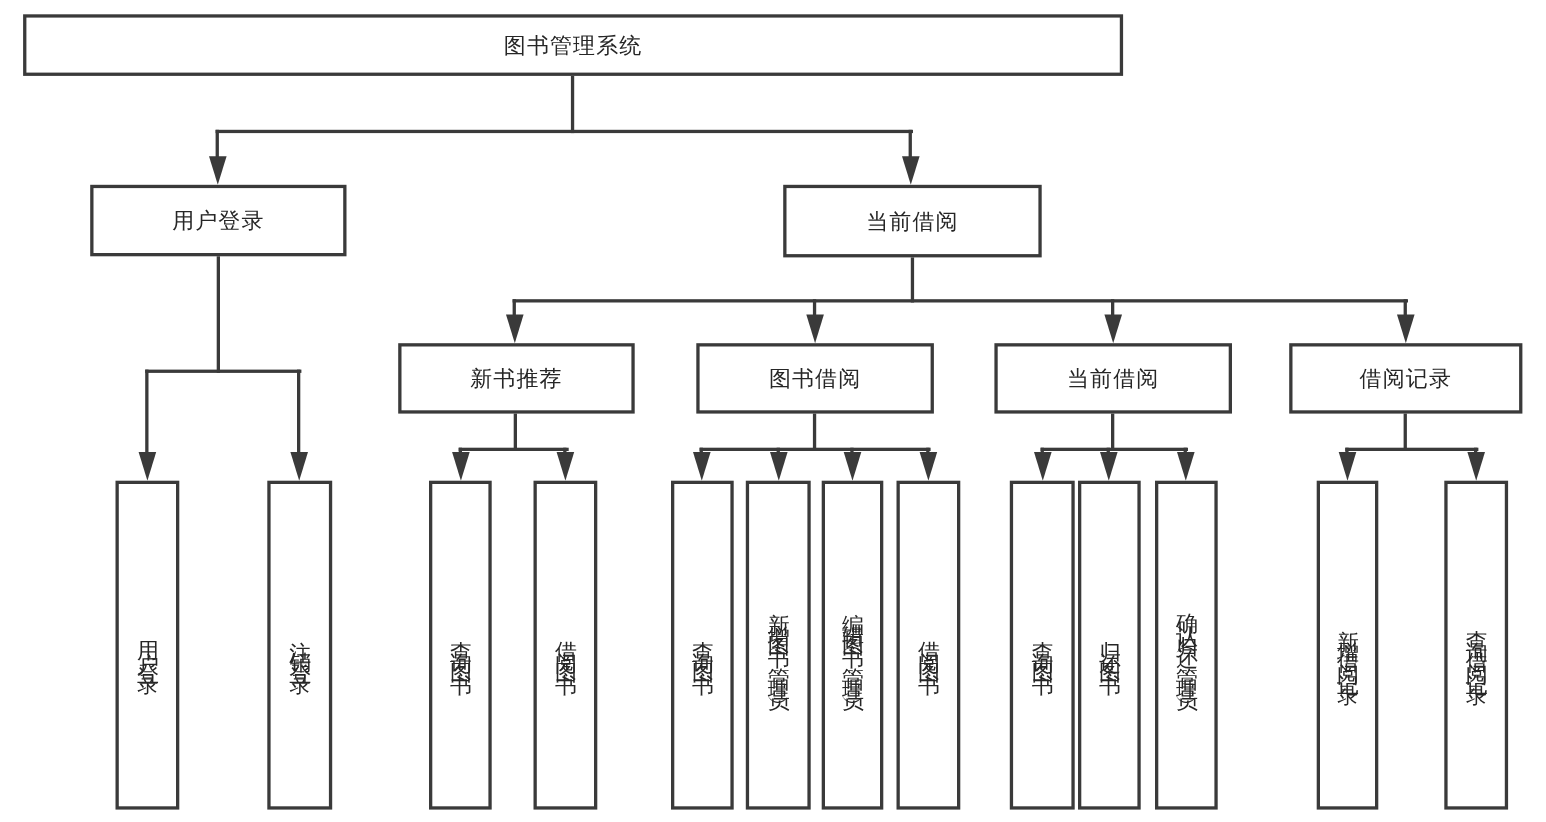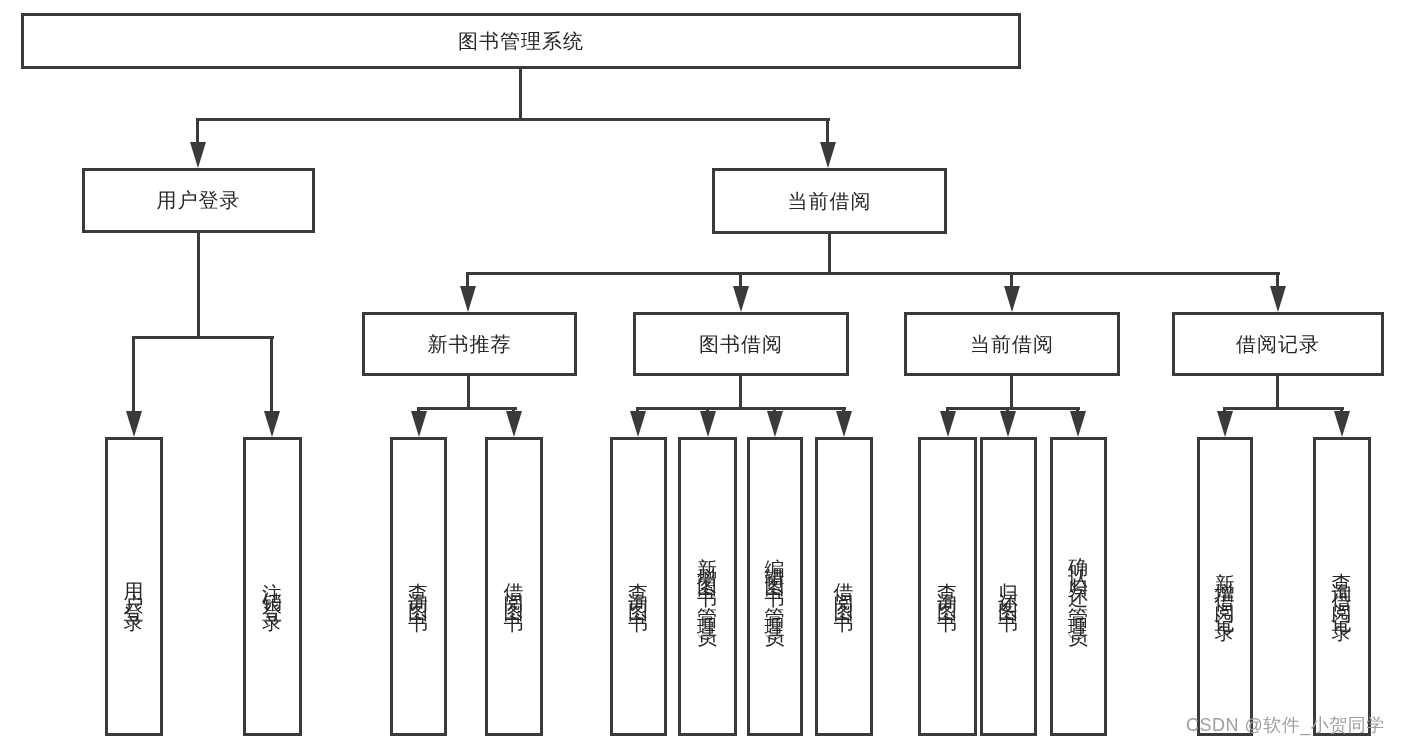--- a/index.html
+++ b/index.html
@@ -197,15 +197,14 @@
     <span class="vtext">确认归还（管理员）</span>
   </div>
 
   <div class="vbox" style="left:1197px; top:437px; width:56px; height:299px;">
     <span class="vtext">新增借阅记录</span>
   </div>
   <div class="vbox" style="left:1313px; top:437px; width:58px; height:299px;">
     <span class="vtext">查询借阅记录</span>
   </div>
 
-  <div class="watermark">CSDN @软件_小贺同学</div>
 
 </div>
 
 </body></html>

